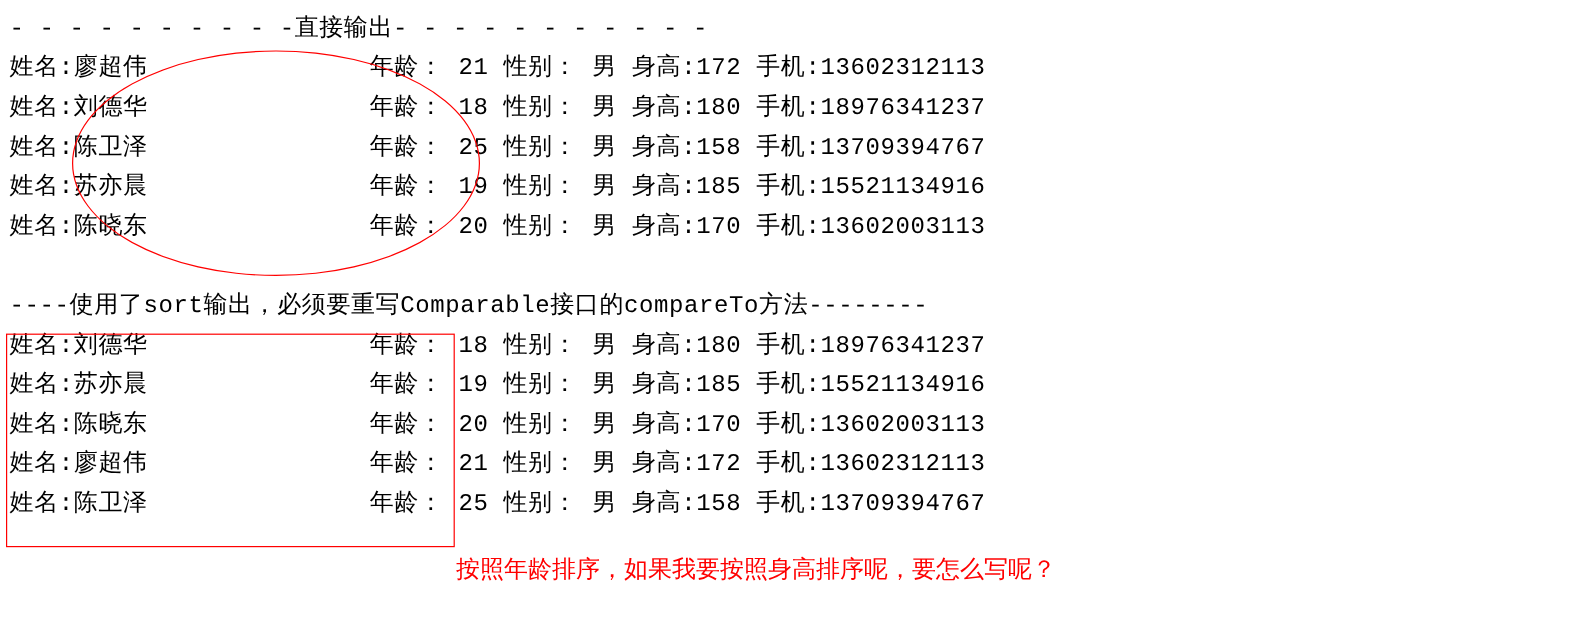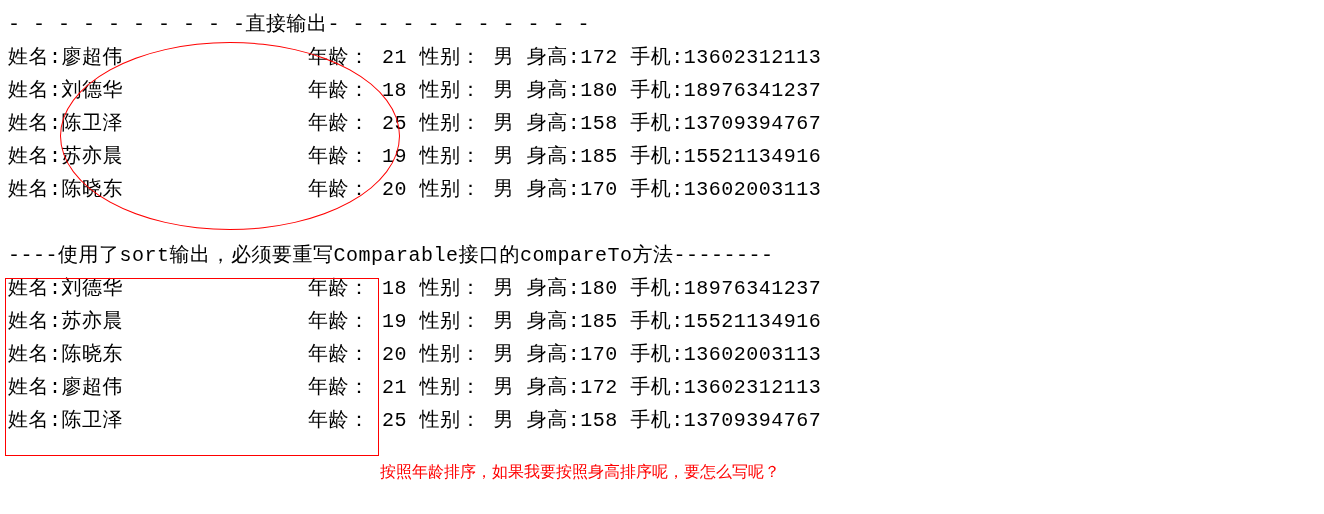--- a/index.html
+++ b/index.html
@@ -26,21 +26,21 @@
       pointer-events: none;
     }
     .rect-annotation {
       position: absolute;
       border: 1px solid #ff0000;
       pointer-events: none;
     }
     .annotation-text {
       position: absolute;
       color: #ff0000;
-      font-size: 16px;
+      font-size: 20px;
     }
     .blank-line {
       height: 33px;
     }
     .top-truncated {
       font-size: 10px;
       color: #666;
       height: 8px;
       overflow: hidden;
       white-space: nowrap;

